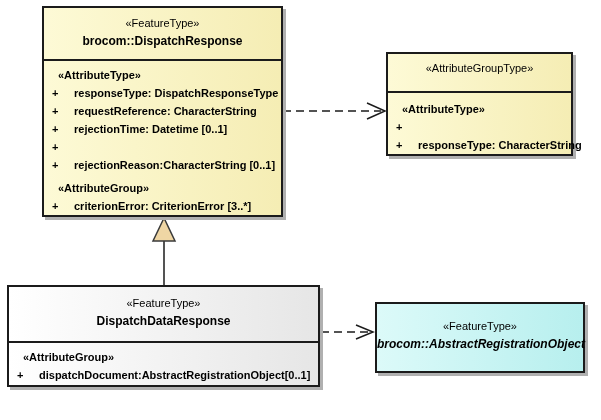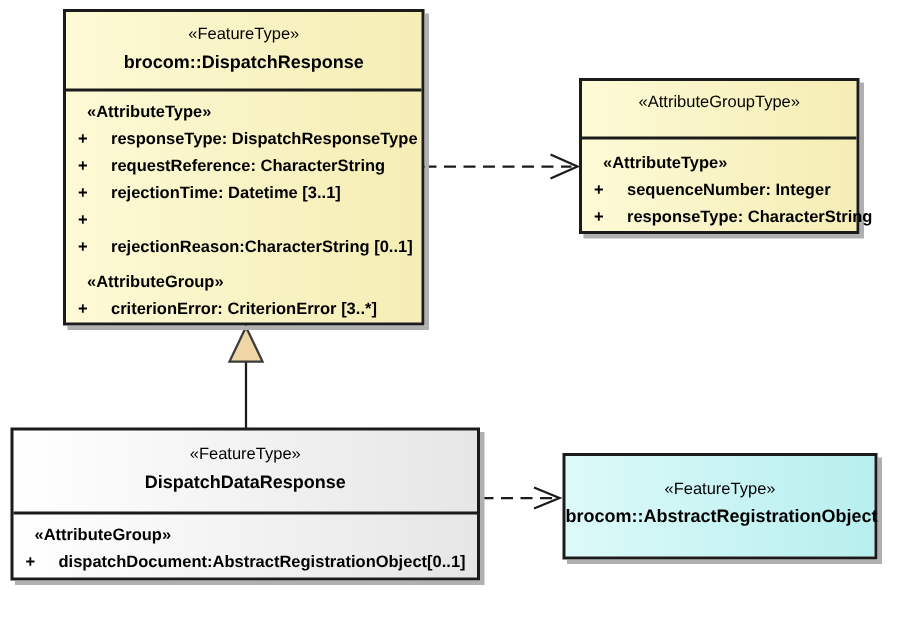--- a/index.html
+++ b/index.html
@@ -13,21 +13,21 @@
     border:2px solid #1b1b1b;
     box-shadow:3px 3px 0 #b0b0b0;
     display:flex; flex-direction:column;
   }
   .fill-yellow { background:linear-gradient(90deg,#fdfad6 0%,#f5edb4 100%); }
   .fill-gray   { background:linear-gradient(90deg,#ffffff 0%,#e6e6e6 100%); }
   .fill-cyan   { background:linear-gradient(90deg,#dcfaf9 0%,#b7efee 100%); }
   .hdr { text-align:center; }
   .stereo { font-size:11px; line-height:18px; color:#000; }
   .cls-name { font-size:12px; font-weight:bold; line-height:18px; color:#000; }
-  .cls-name.italic { }
+  .cls-name.italic { font-style:italic; }
   .body-sec { border-top:2px solid #1b1b1b; flex:1;font-weight:bold; }
   .grp-label { font-size:11px; line-height:18px; padding-left:14px; color:#000; }
   .row { display:flex; font-size:11px; line-height:18px; color:#000; }
   .vis { width:22px; padding-left:8px; flex:none; }
   .txt { white-space:nowrap; }
   .gap-top { margin-top:5px; }
 </style>
 </head>
 <body>
 
@@ -61,21 +61,21 @@
       <div class="row">
         <span class="vis">+</span>
         <span class="txt">responseType: DispatchResponseType</span>
       </div>
       <div class="row">
         <span class="vis">+</span>
         <span class="txt">requestReference: CharacterString</span>
       </div>
       <div class="row">
         <span class="vis">+</span>
-        <span class="txt">rejectionTime: Datetime [3..1]</span>
+        <span class="txt">rejectionTime: Datetime [0..1]</span>
       </div>
       <div class="row">
         <span class="vis">+</span>
       </div>
       <div class="row">
         <span class="vis">+</span>
         <span class="txt">rejectionReason:CharacterString [0..1]</span>
       </div>
       <div class="grp-label gap-top">«AttributeGroup»</div>
       <div class="row">
@@ -86,21 +86,20 @@
   </div>
 
   <div class="uml-class fill-yellow" style="left:386px; top:52px; width:187px; height:104px;">
     <div class="hdr" style="height:44px; padding-top:5px;">
       <div class="stereo">«AttributeGroupType»</div>
     </div>
     <div class="body-sec" style="padding-top:7px;">
       <div class="grp-label">«AttributeType»</div>
       <div class="row">
         <span class="vis">+</span>
-        <span class="txt">sequenceNumber: Integer</span>
       </div>
       <div class="row">
         <span class="vis">+</span>
         <span class="txt">responseType: CharacterString</span>
       </div>
     </div>
   </div>
 
   <div class="uml-class fill-gray" style="left:7px; top:285px; width:313px; height:102px;">
     <div class="hdr" style="height:47px; padding-top:7px;">

